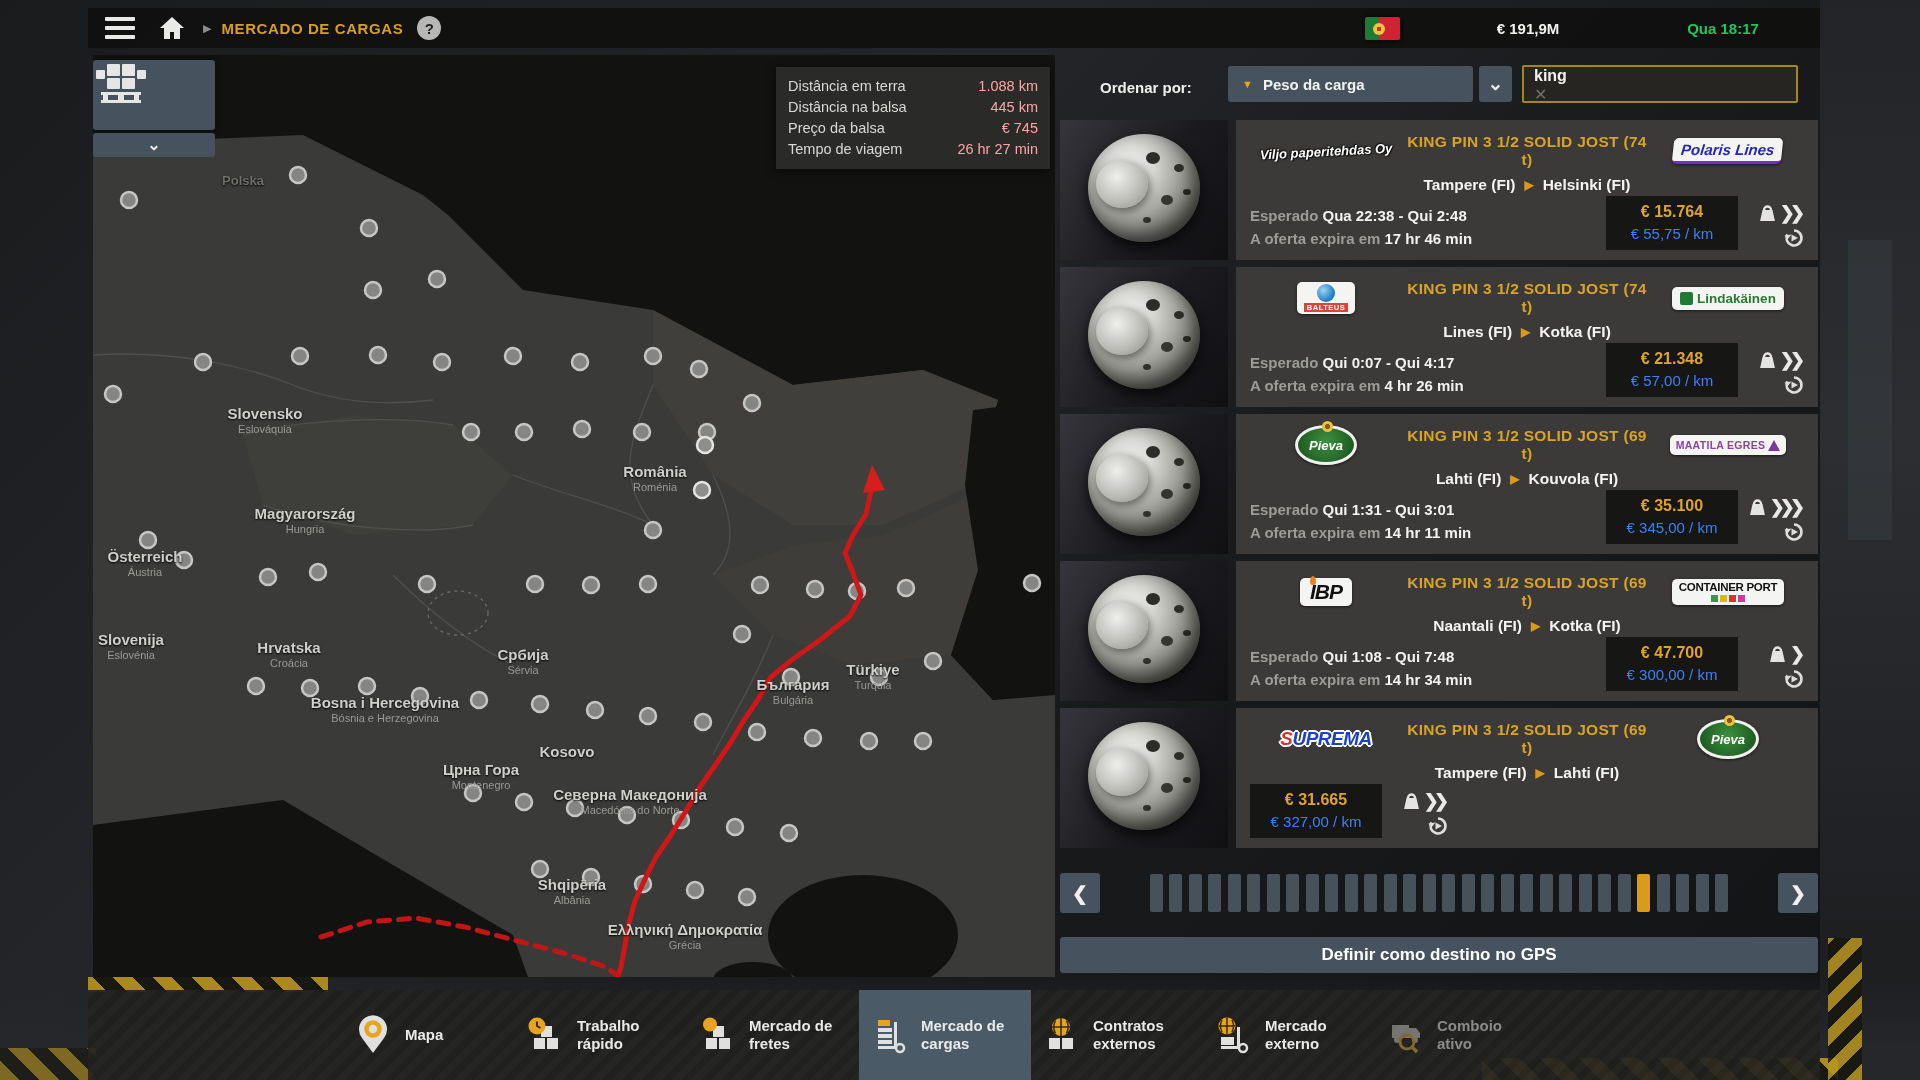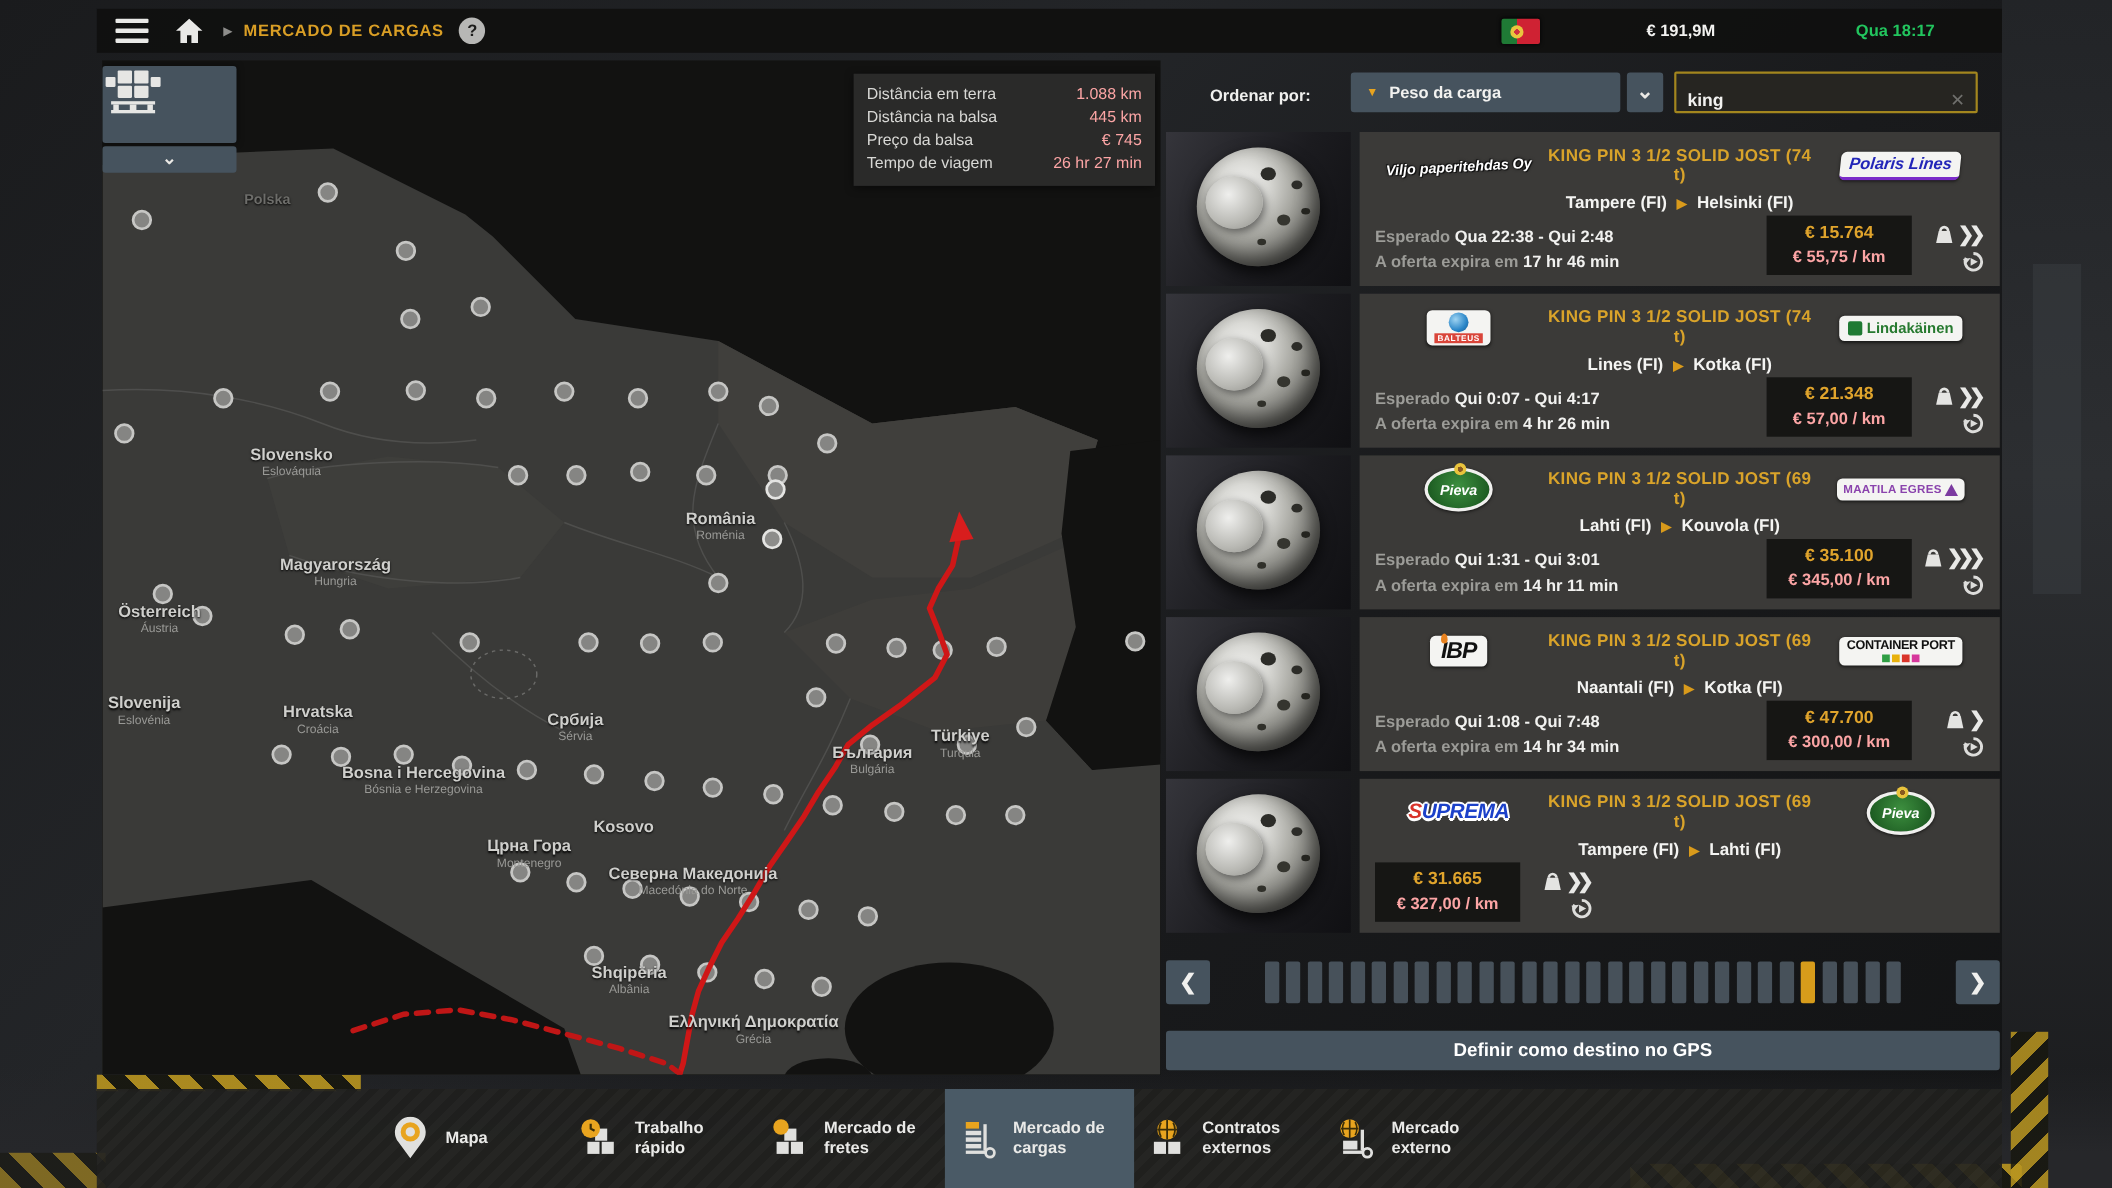--- a/index.html
+++ b/index.html
@@ -52,21 +52,21 @@
   .inforow{display:flex;justify-content:space-between;font-size:14.5px;line-height:21px;}
   .inforow .l{color:#d8d8d5;}
   .inforow .v{color:#fca5a5;font-weight:normal;}
 
   
   .sortlabel{position:absolute;left:1012px;top:62px;height:34px;display:flex;align-items:center;color:#f0f0ee;font-size:15px;font-weight:bold;}
   .dropdown{position:absolute;left:1140px;top:58px;width:245px;height:36px;background:#46535e;border-radius:3px;display:flex;align-items:center;cursor:pointer;}
   .dropdown .caret{color:#e8a41f;font-size:11px;margin:0 10px 0 14px;}
   .dropdown .sel{color:#f2f2f0;font-size:15px;font-weight:bold;}
   .dropbtn{position:absolute;left:1391px;top:58px;width:33px;height:36px;background:#46535e;border-radius:3px;display:flex;align-items:center;justify-content:center;color:#eceae6;font-size:19px;font-weight:bold;line-height:10px;cursor:pointer;}
-  .searchbox{position:absolute;left:1434px;top:57px;width:276px;height:38px;background:#262521;border:2px solid #a3861e;border-radius:2px;display:flex;align-items:flex-end;}
+  .searchbox{position:absolute;left:1434px;top:57px;width:276px;height:38px;background:#262521;border:2px solid #a3861e;border-radius:2px;display:flex;align-items:flex-start;flex-direction:column;}
   .searchbox input{flex:1;background:transparent;border:none;outline:none;color:#f2f2f0;font-size:16px;font-weight:bold;padding:0 10px;}
   .searchbox .clear{color:#6f6f6c;font-size:16px;padding:0 10px;cursor:pointer;}
 
   
   .offer{position:absolute;left:972px;width:758px;height:140px;display:flex;cursor:pointer;}
   .thumb{width:168px;height:140px;background:linear-gradient(120deg,#35353b 0%,#1b1b1f 55%,#101013 100%);position:relative;overflow:hidden;flex:none;}
   .pin{position:absolute;left:28px;top:14px;width:112px;height:108px;border-radius:50%;
     background:radial-gradient(circle at 38% 32%,#f4f4f2 0%,#d9d9d5 22%,#a8a8a2 45%,#6b6b66 72%,#3c3c39 100%);
     box-shadow:0 6px 14px rgba(0,0,0,.7), inset -6px -8px 16px rgba(0,0,0,.45);}
   .pin::before{content:"";position:absolute;left:8px;top:26px;width:52px;height:48px;border-radius:50%;
@@ -78,21 +78,21 @@
   .logo{width:152px;height:46px;display:flex;align-items:center;justify-content:center;flex:none;}
   .logo.right{justify-content:center;}
   .otitle{flex:1;text-align:center;color:#d9a32a;font-weight:bold;font-size:15.5px;letter-spacing:.3px;}
   .oline2{display:flex;align-items:center;justify-content:center;gap:9px;height:26px;color:#f4f4f2;font-weight:bold;font-size:15.5px;}
   .rarrow{color:#d99a1b;font-size:12px;}
   .oline3{display:flex;margin-top:auto;align-items:flex-end;}
   .otimes{flex:1;line-height:23px;font-size:15px;color:#9c9c98;font-weight:bold;}
   .otimes b{color:#f2f2f0;}
   .pricebox{width:132px;background:#161614;padding:5px 8px;text-align:center;line-height:22px;flex:none;}
   .pricebox .p1{color:#e0a42c;font-weight:bold;font-size:16px;}
-  .pricebox .p2{color:#fca5a5;font-weight:bold;font-size:15px;}
+  .pricebox .p2{color:#3b82f6;font-weight:normal;font-size:15px;}
   .oicons{width:66px;flex:none;display:flex;flex-direction:column;align-items:flex-end;gap:3px;padding:2px 0 2px 0;}
   .oicons .r1{display:flex;align-items:center;gap:4px;height:24px;}
   .chev{color:#e9e9e7;font-weight:bold;font-size:18px;letter-spacing:-5px;padding-right:4px;}
 
   
   .b-script{color:#fff;font-style:italic;font-weight:bold;font-size:13px;text-shadow:0 0 3px #000,1px 1px 0 #1a1a1a,-1px -1px 0 #1a1a1a;transform:rotate(-3deg);}
   .pill{background:#f4f4f2;border-radius:5px;padding:3px 8px;box-shadow:0 1px 3px rgba(0,0,0,.6);}
   .b-polaris{font-style:italic;font-weight:bold;font-size:15px;color:#2326b8;border-bottom:3px solid #7b2bc9;transform:skewX(-6deg);}
   .b-balteus{display:flex;flex-direction:column;align-items:center;padding:2px 7px;}
   .b-balteus .dot{width:18px;height:18px;border-radius:50%;background:radial-gradient(circle at 35% 35%,#9fd4f2,#2a86c8 60%,#15568c);}
@@ -721,16 +721,27 @@
         <svg width="40" height="40" viewBox="0 0 40 40">
           <circle cx="14" cy="11" r="8.5" fill="#e8a41f"></circle>
           <path d="M6 11 h16 M14 2.5 v17 M9 5 a13 13 0 0 0 0 12 M19 5 a13 13 0 0 1 0 12" stroke="#3a2d08" stroke-width="1.5" fill="none"></path>
           <rect x="8" y="22" width="13" height="8" fill="#e0e0de"></rect>
             <rect x="24" y="12" width="3" height="19" fill="#e0e0de"></rect>
           <rect x="8" y="31" width="19" height="3" fill="#e0e0de"></rect>
             <circle cx="30" cy="33" r="4" fill="none" stroke="#e0e0de" stroke-width="2.5"></circle>
         </svg>
         <span class="lbl">Mercado externo</span>
       </div>
+      <div class="navitem disabled">
+        <svg width="40" height="40" viewBox="0 0 40 40" opacity="0.55">
+          <rect x="7" y="10" width="17" height="13" fill="#b9b9b7"></rect>
+          <path d="M24 13 h7 l4 5 v5 h-11 z" fill="#b9b9b7"></path>
+          <circle cx="12" cy="25" r="3" fill="#b9b9b7"></circle>
+            <circle cx="30" cy="25" r="3" fill="#b9b9b7"></circle>
+          <circle cx="22" cy="27" r="7" fill="none" stroke="#cfa43c" stroke-width="3"></circle>
+          <line x1="27" y1="32" x2="32" y2="37" stroke="#cfa43c" stroke-width="3.5"></line>
+        </svg>
+        <span class="lbl">Comboio ativo</span>
+      </div>
     </div>
 
   </div>
 </div>
 
 </body></html>

